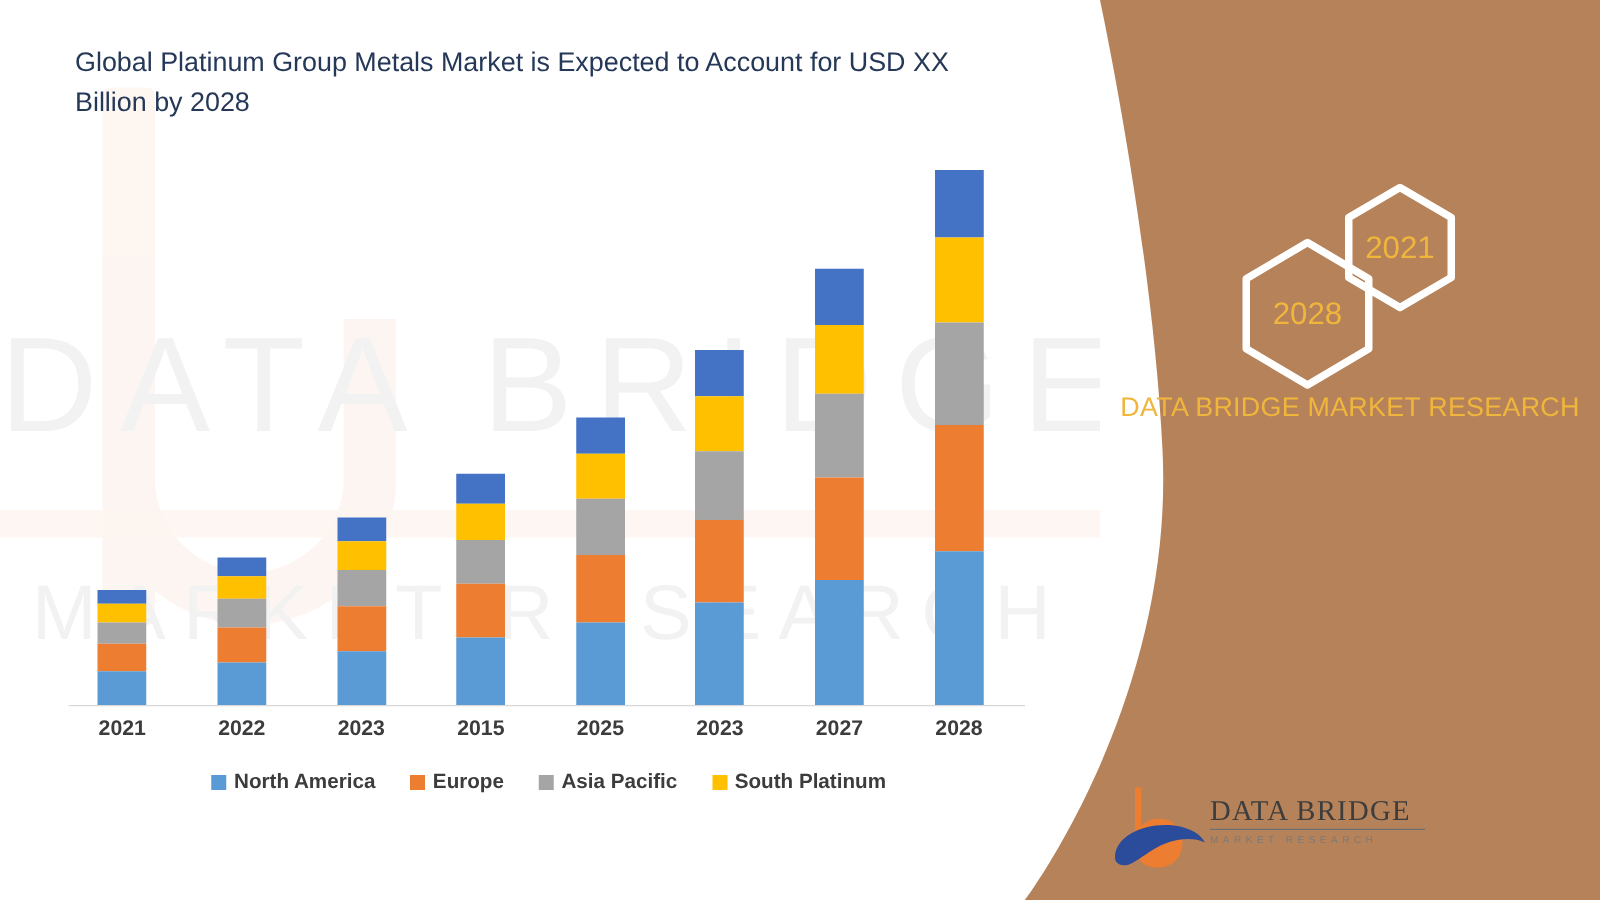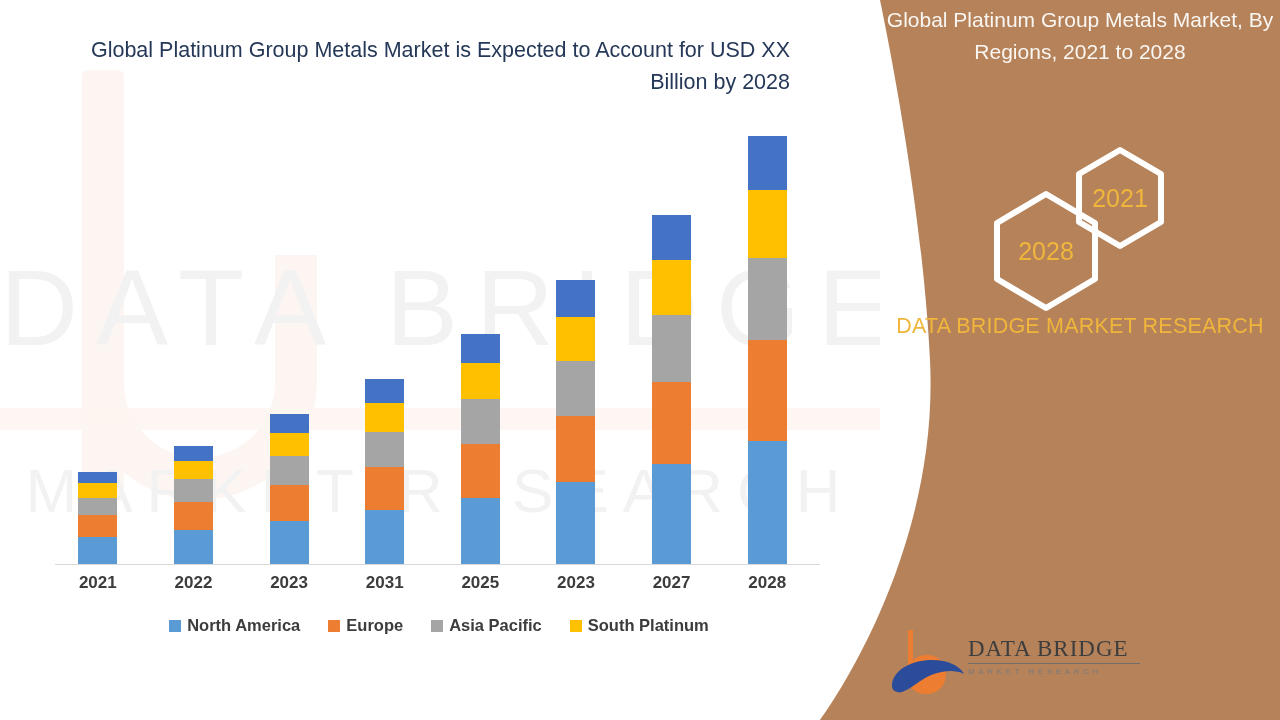--- a/index.html
+++ b/index.html
@@ -41,21 +41,21 @@
   .wm-text.l1 { top:245px; font-size:108px; letter-spacing:18px; }
   .wm-text.l2 { top:455px; font-size:62px;  letter-spacing:14px; }
   .wm-band {
     position:absolute; left:0; top:408px; width:880px; height:22px;
     background:#fdf4f0; opacity:.85; pointer-events:none;
   }
 
   
   #chart-title {
     position:absolute; left:60px; top:34px; width:730px;
-    text-align:right; font-size:21.5px; line-height:32px;
+    text-align:left; font-size:21.5px; line-height:32px;
     color:#253858; font-weight:400;
   }
 
   
   #plot {
     position:absolute; left:55px; top:150px; width:765px; height:415px;
   }
   #axis-line {
     position:absolute; left:0; bottom:0; width:765px; height:1px;
     background:#d9d9d9;
@@ -208,21 +208,21 @@
         <div class="seg" style="background: rgb(165, 165, 165); height: 82.8px;"></div>
         <div class="seg" style="background: rgb(255, 192, 0); height: 67.275px;"></div>
         <div class="seg" style="background: rgb(68, 114, 196); height: 54.855px;"></div>
       </div>
     </div>
 
   <div id="xlabels">
       <div class="xlab" style="left: 7.8125px;">2021</div>
       <div class="xlab" style="left: 103.438px;">2022</div>
       <div class="xlab" style="left: 199.062px;">2023</div>
-      <div class="xlab" style="left: 294.688px;">2031</div>
+      <div class="xlab" style="left: 294.688px;">2015</div>
       <div class="xlab" style="left: 390.312px;">2025</div>
       <div class="xlab" style="left: 485.938px;">2023</div>
       <div class="xlab" style="left: 581.562px;">2027</div>
       <div class="xlab" style="left: 677.188px;">2028</div>
     </div>
 
   <div id="legend">
       <div class="leg-item">
         <span class="leg-swatch" style="background: rgb(91, 155, 213);"></span>
         <span class="leg-label">North America</span>
@@ -241,21 +241,20 @@
       </div>
     </div>
 </div>
 
 <div id="brand-panel">
   <svg id="brand-shape" viewBox="0 0 460 720" preserveAspectRatio="none">
     <path id="brand-path" d="M60,0 L460,0 L460,720 L0,720 C0,720 120,560 110,360 C102,195 60,0 60,0 Z" fill="#b5825a"></path>
   </svg>
 
   <div id="brand-content">
-    <div id="brand-title">Global Platinum Group Metals Market, By Regions, 2021 to 2028</div>
 
     <div id="hex-group">
       <div class="hex" id="hex-2021">
         <svg viewBox="0 0 92 104" width="92" height="104">
           <polygon points="46,4 87,28 87,76 46,100 5,76 5,28" fill="none" stroke="#ffffff" stroke-width="6" stroke-linejoin="round"></polygon>
         </svg>
         <div class="hex-label">2021</div>
       </div>
       <div class="hex" id="hex-2028">
         <svg viewBox="0 0 112 124" width="112" height="124">

